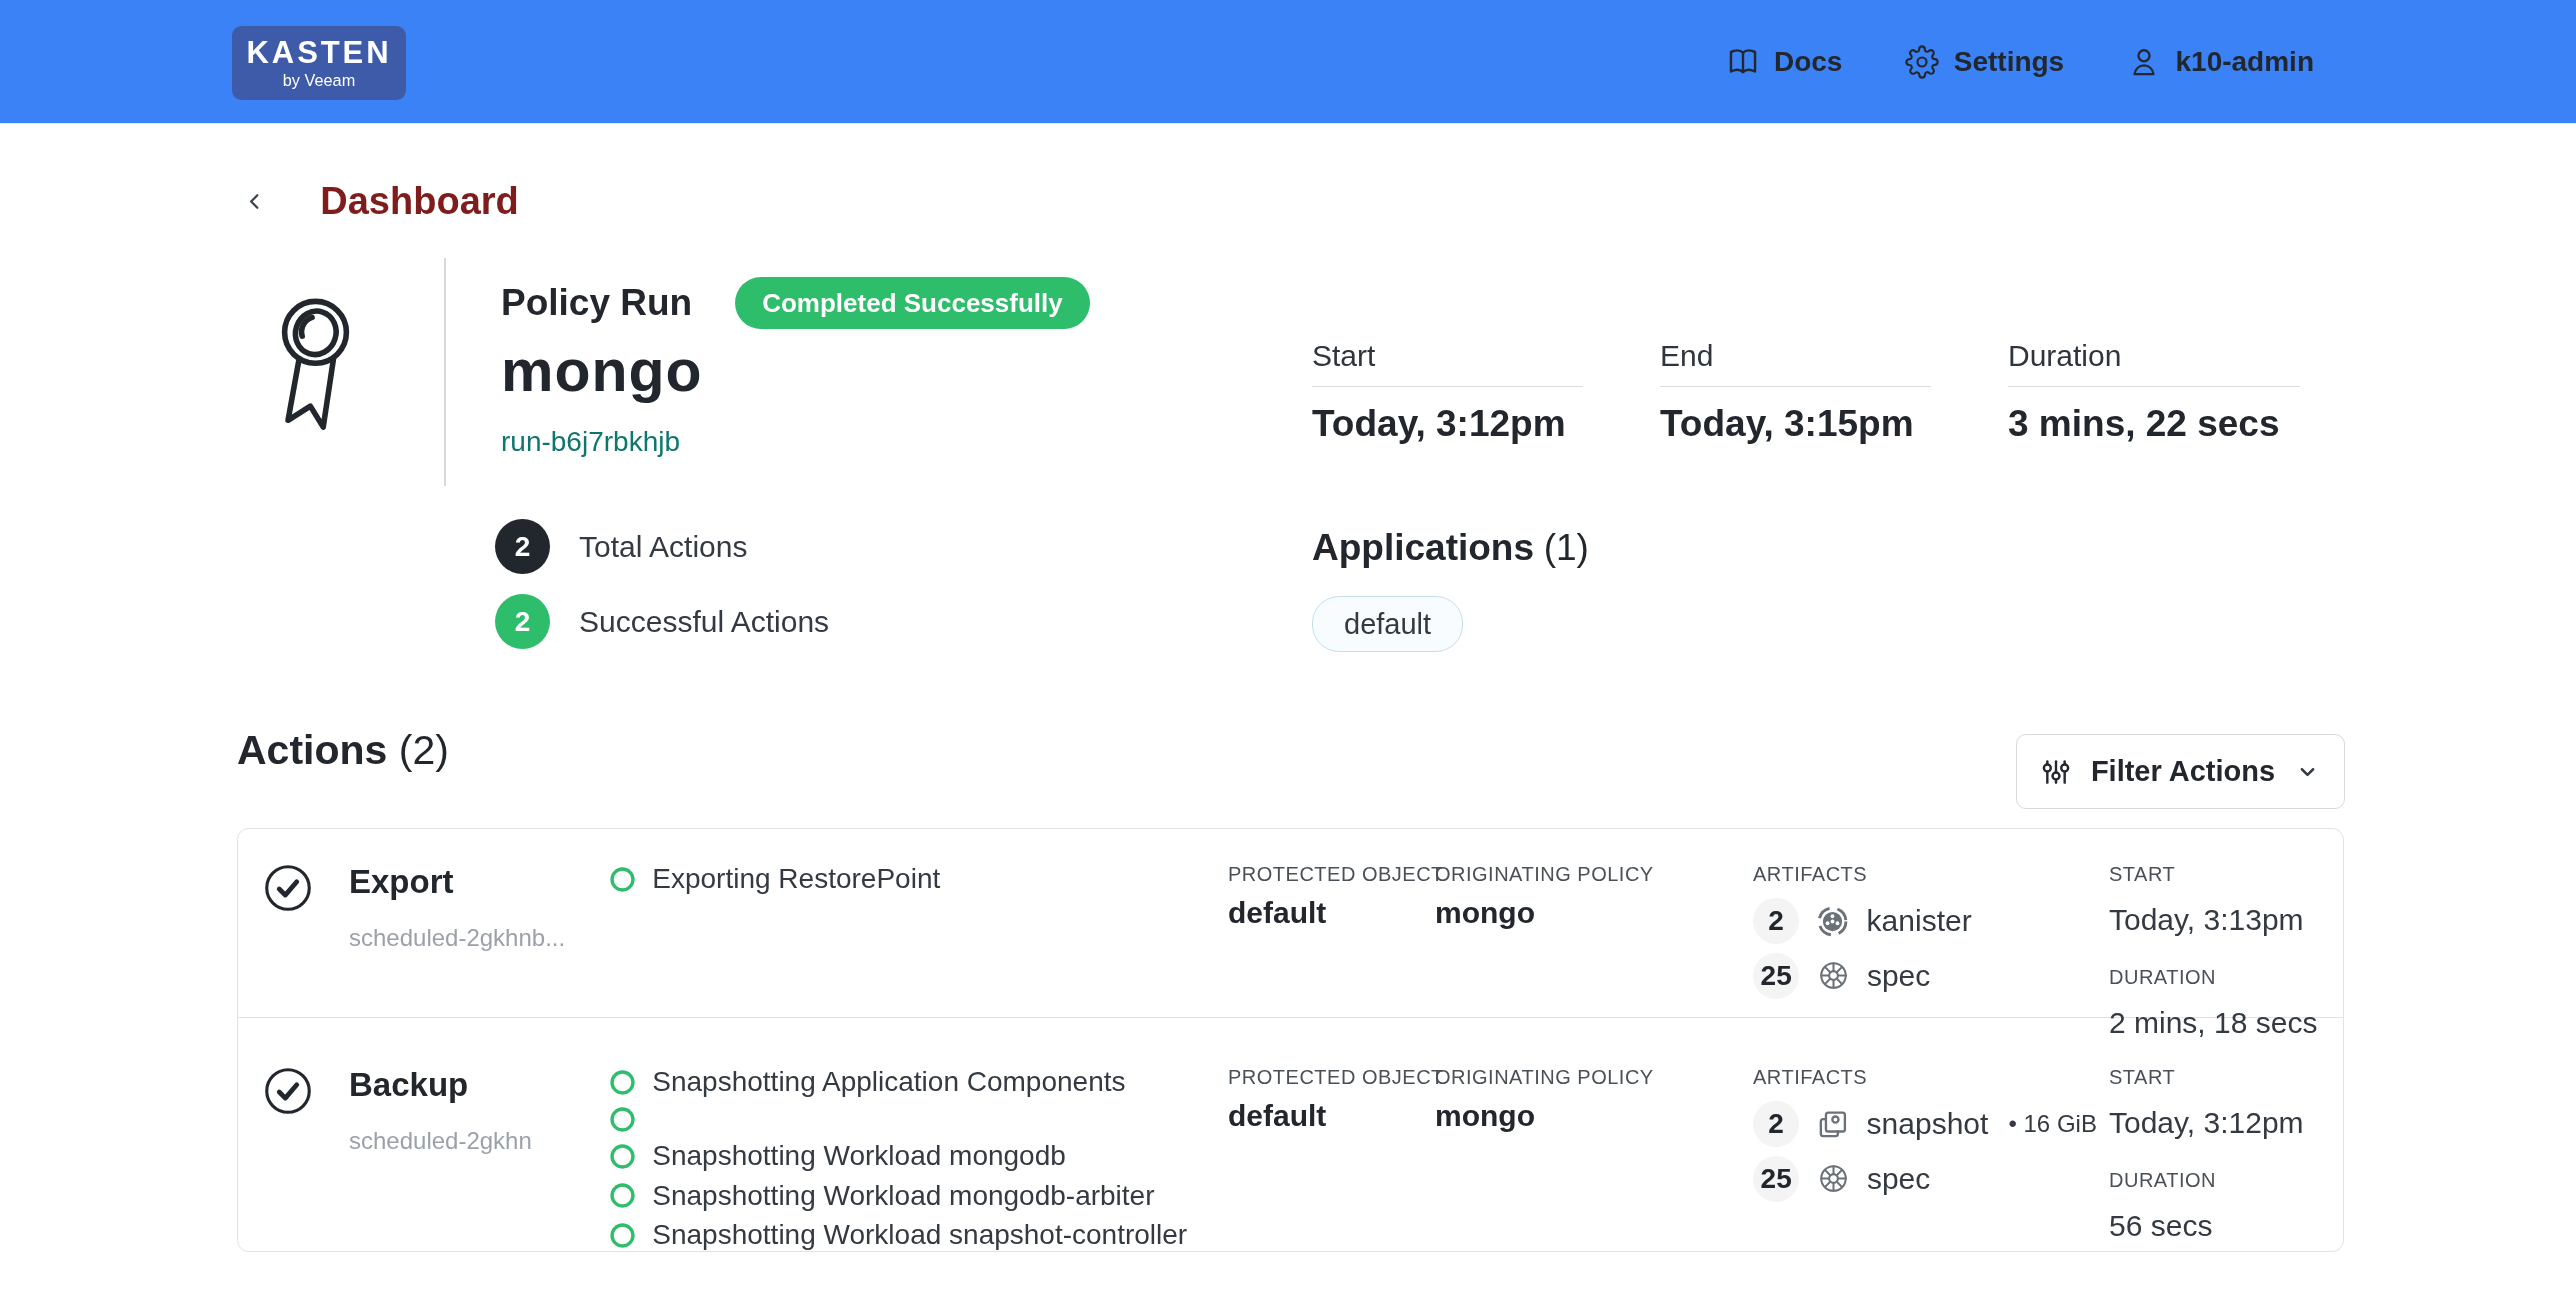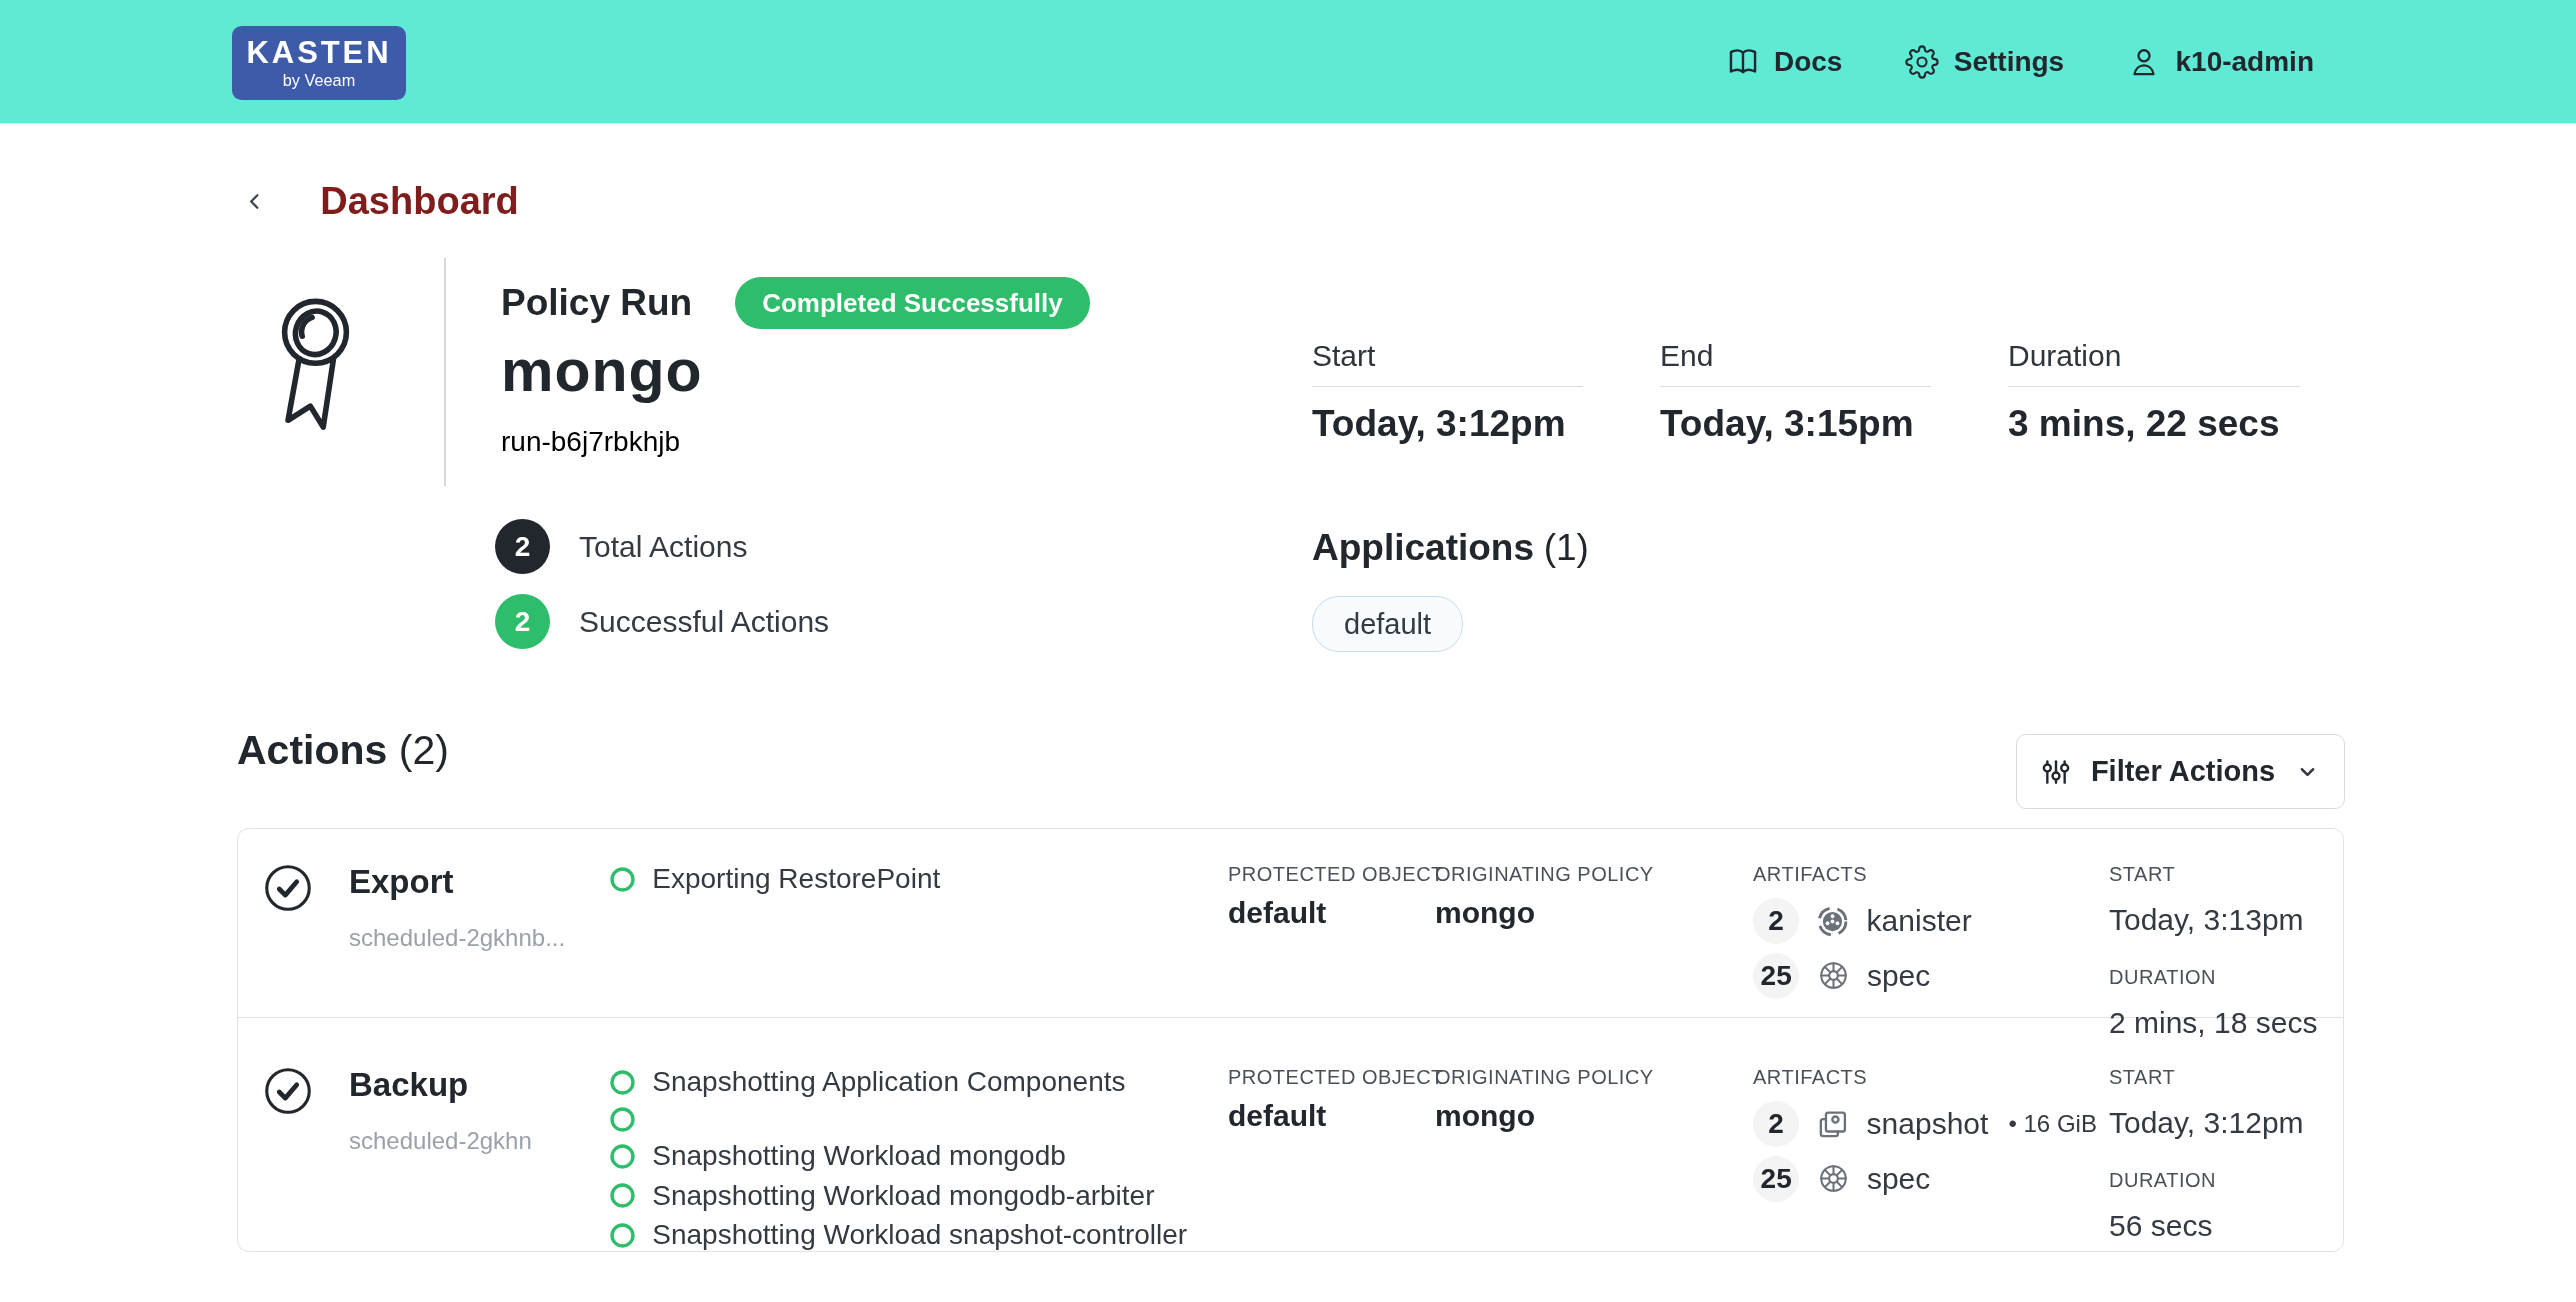--- a/index.html
+++ b/index.html
@@ -1,20 +1,20 @@
 <!DOCTYPE html>
 <html><head>
 <meta charset="utf-8">
 <style>
   html,body{margin:0;padding:0;}
   body{font-family:"Liberation Sans", sans-serif; background:#ffffff;}
   .page{position:relative;width:2576px;height:1302px;background:#ffffff;overflow:hidden;}
 
   
-  .top-header{position:absolute;left:0;top:0;width:100%;height:124px;background:#5eead4;border-bottom:1.9px solid #e9e9e9;box-sizing:border-box;}
+  .top-header{position:absolute;left:0;top:0;width:100%;height:124px;background:#3b82f6;border-bottom:1.9px solid #e9e9e9;box-sizing:border-box;}
   .logo{position:absolute;left:232px;top:26px;width:174px;height:74px;background:#3d5ba9;border-radius:9.6px;color:#fff;display:flex;flex-direction:column;align-items:center;justify-content:center;cursor:pointer;}
   .logo-line1{font-size:31px;font-weight:bold;letter-spacing:2.9px;line-height:1;}
   .logo-line2{font-size:16.3px;margin-top:3.8px;line-height:1;}
   .nav{position:absolute;right:262px;top:0;height:124px;display:flex;align-items:center;gap:63px;}
   .nav-item{display:flex;align-items:center;gap:14.3px;font-size:28px;font-weight:bold;color:#22272e;cursor:pointer;}
   .icon{display:inline-flex;}
   .nav-item .icon svg{width:34px;height:34px;}
 
   
   .breadcrumb{position:absolute;left:241px;top:180px;display:flex;align-items:center;gap:14.3px;cursor:pointer;}
@@ -23,21 +23,21 @@
 
   
   .ribbon{position:absolute;left:264px;top:271px;width:103px;height:187px;color:#22272e;}
   .ribbon svg{width:100%;height:100%;}
   .v-divider{position:absolute;left:444px;top:258px;width:1.9px;height:228px;background:#d8d8d8;}
   .pr-block{position:absolute;left:501px;top:277px;}
   .pr-title-row{display:flex;align-items:center;gap:43px;}
   .pr-type{font-size:37px;font-weight:bold;color:#22272e;}
   .status-badge{height:52px;padding:0 27px;border-radius:26px;background:#2ebd6b;color:#ffffff;font-size:26px;font-weight:bold;display:inline-flex;align-items:center;}
   .pr-name{font-size:59px;font-weight:bold;color:#22272e;margin-top:7.6px;letter-spacing:1px;}
-  .pr-run-id{font-size:28px;color:#000000;margin-top:21px;}
+  .pr-run-id{font-size:28px;color:#0f766e;margin-top:21px;}
 
   .stats{position:absolute;left:1312px;top:339px;display:flex;gap:77px;}
   .stat{width:271px;}
   .stat:last-child{width:292px;}
   .stat-label{font-size:30px;color:#2f353d;padding-bottom:13.4px;border-bottom:1.9px solid #dcdcdc;}
   .stat-value{font-size:37px;font-weight:bold;color:#22272e;margin-top:15.3px;white-space:nowrap;}
 
   .counters{position:absolute;left:495px;top:519px;display:flex;flex-direction:column;gap:20px;}
   .counter{display:flex;align-items:center;gap:29px;}
   .counter-circle{width:55px;height:55px;border-radius:50%;color:#fff;font-size:28px;font-weight:bold;display:flex;align-items:center;justify-content:center;}

